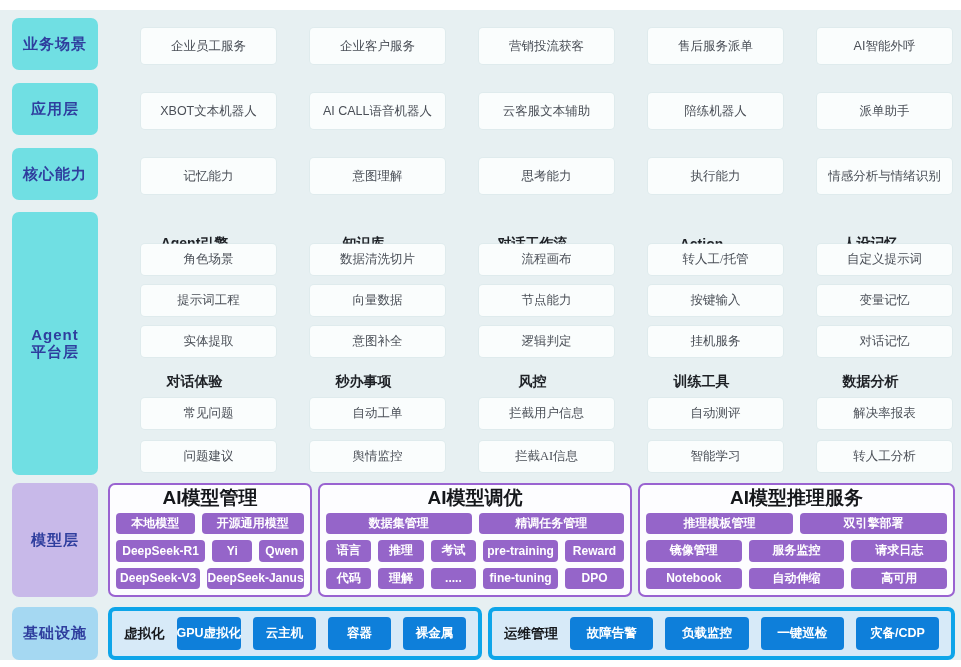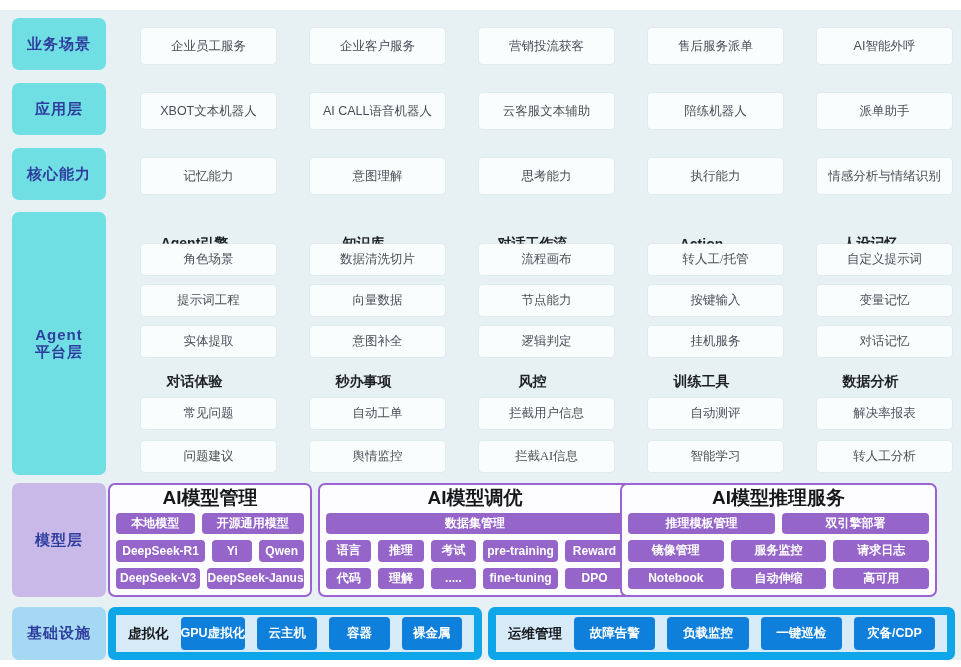--- a/index.html
+++ b/index.html
@@ -7,21 +7,21 @@
     width:961px;height:667px;position:relative;overflow:hidden;
     background:#ffffff;
     font-family:"Liberation Sans","DejaVu Sans",sans-serif;
   }
   .canvas{
     position:absolute;left:0;top:10px;width:961px;height:650px;
     background:#E7F0F2;
   }
   
   .side{
-    position:absolute;left:12px;width:94px;border-radius:7px;
+    position:absolute;left:12px;width:86px;border-radius:7px;
     display:flex;flex-direction:column;align-items:center;justify-content:center;
     color:#2F3E9E;font-weight:bold;font-size:15px;letter-spacing:1px;
     text-align:center;box-sizing:border-box;
   }
   .side.cyan{background:#70DFE3;}
   .side.purple{background:#C8B9E9;}
   .side.blue{background:#A5D8F2;}
   
   .band{
     position:absolute;left:110px;width:845px;display:flex;
@@ -51,21 +51,21 @@
   }
   .chip-row{display:flex;gap:7px;flex:1;margin-top:6px;}
   .chip{
     flex:1;background:#9565C9;border-radius:4px;color:#ffffff;
     display:flex;align-items:center;justify-content:center;
     font-size:12px;font-weight:bold;white-space:nowrap;
   }
   
   .infra-group{
     position:absolute;top:597px;height:53px;background:#D7EAF8;
-    border:8px solid #0ea5e9;border-radius:7px;box-sizing:border-box;
+    border:4px solid #0ea5e9;border-radius:7px;box-sizing:border-box;
     display:flex;align-items:center;padding:0 12px;gap:12px;
   }
   .ig-title{font-weight:bold;font-size:13.5px;color:#15171B;white-space:nowrap;flex:0 0 auto;}
   .infra-btn{
     flex:1;height:33px;background:#0E7FDA;border-radius:4px;color:#ffffff;
     font-weight:bold;font-size:12.5px;display:flex;align-items:center;justify-content:center;
     white-space:nowrap;
   }
 </style>
 </head>
@@ -272,38 +272,39 @@
     <div class="chip-row">
       <div class="chip">DeepSeek-V3</div>
       <div class="chip" style="flex:1.15">DeepSeek-Janus</div>
     </div>
   </div>
 
   <div class="model-group" style="left:318px;width:314px">
     <div class="mg-title">AI模型调优</div>
     <div class="chip-row">
       <div class="chip">数据集管理</div>
+      <div class="chip">精调任务管理</div>
     </div>
     <div class="chip-row">
       <div class="chip">语言</div>
       <div class="chip">推理</div>
       <div class="chip">考试</div>
       <div class="chip" style="flex:1.65">pre-training</div>
       <div class="chip" style="flex:1.3">Reward</div>
     </div>
     <div class="chip-row">
       <div class="chip">代码</div>
       <div class="chip">理解</div>
       <div class="chip">.....</div>
       <div class="chip" style="flex:1.65">fine-tuning</div>
       <div class="chip" style="flex:1.3">DPO</div>
     </div>
   </div>
 
-  <div class="model-group" style="left:620px;width:317px">
+  <div class="model-group" style="left:638px;width:317px">
     <div class="mg-title">AI模型推理服务</div>
     <div class="chip-row">
       <div class="chip">推理模板管理</div>
       <div class="chip">双引擎部署</div>
     </div>
     <div class="chip-row">
       <div class="chip">镜像管理</div>
       <div class="chip">服务监控</div>
       <div class="chip">请求日志</div>
     </div>

